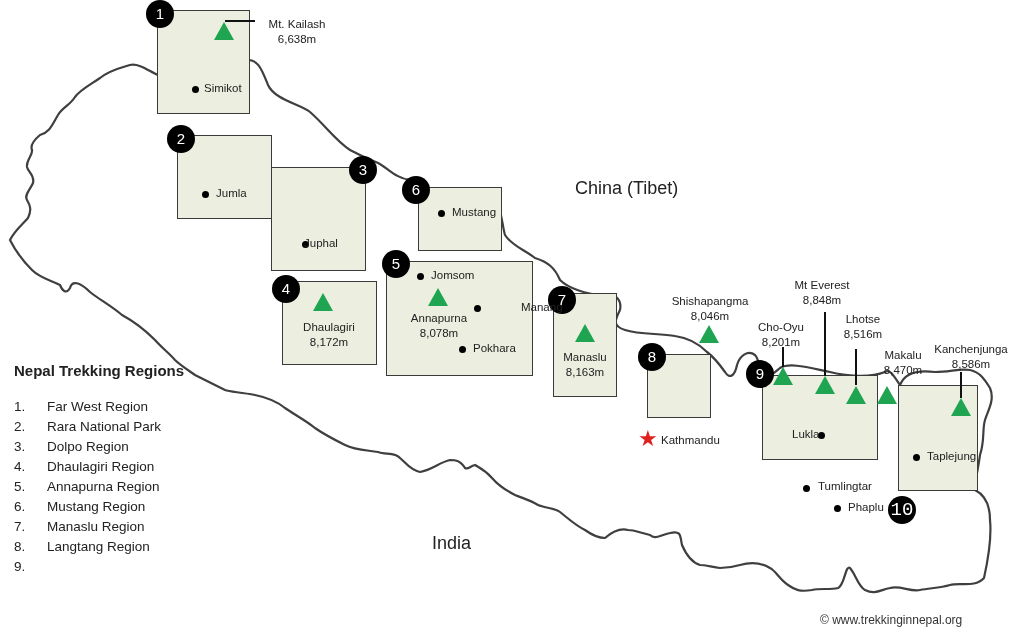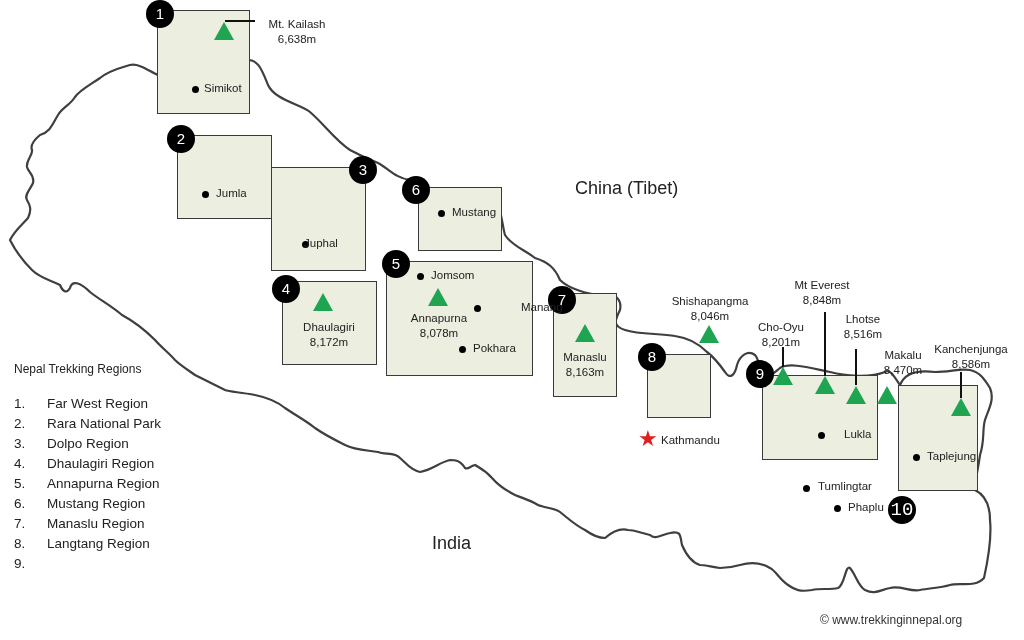--- a/index.html
+++ b/index.html
@@ -10,21 +10,21 @@
   .badge { position: absolute; width: 28px; height: 28px; border-radius: 50%; background: #000;
            color: #fff; font-size: 15px; line-height: 28px; text-align: center; z-index: 5; }
   .lbl { position: absolute; font-size: 11.5px; color: #222; white-space: nowrap; z-index: 6; }
   .lbl.center { text-align: center; transform: translateX(-50%); line-height: 15px; }
   .dot { position: absolute; width: 7px; height: 7px; border-radius: 50%; background: #000; z-index: 6; }
   .tri { position: absolute; width: 0; height: 0; border-left: 10px solid transparent; border-right: 10px solid transparent;
          border-bottom: 18px solid #1fa552; z-index: 6; }
   .leader { position: absolute; width: 2px; background: #111; z-index: 5; }
   .country { position: absolute; font-size: 18px; color: #222; }
   .legend { position: absolute; left: 14px; top: 362px; }
-  .legend-title { font-weight: normal; font-size: 12px; margin-bottom: 18px; }
+  .legend-title { font-weight: bold; font-size: 15px; margin-bottom: 18px; }
   .legend-item { font-size: 13.5px; height: 20px; line-height: 20px; display: flex; }
   .legend-num { width: 33px; }
   .copyright { position: absolute; left: 820px; top: 613px; font-size: 12px; color: #333; }
   .star { position: absolute; color: #e0201f; font-size: 22px; line-height: 22px; z-index: 6; }
 </style>
 </head>
 <body>
 
 <svg id="map" width="1024" height="640" viewBox="0 0 1024 640">
   <path fill="none" stroke="#3f3f3f" stroke-width="2.2" d="M 245 60 C 258 58 262 70 268 85 C 275 100 300 104 310 112 C 325 125 335 140 350 150
@@ -90,21 +90,21 @@
 <div class="lbl" style="left:304px;top:237px;">Juphal</div>
 <div class="dot" style="left:438px;top:210px;"></div>
 <div class="lbl" style="left:452px;top:206px;">Mustang</div>
 <div class="dot" style="left:417px;top:273px;"></div>
 <div class="lbl" style="left:431px;top:269px;">Jomsom</div>
 <div class="dot" style="left:474px;top:305px;"></div>
 <div class="lbl" style="left:502px;top:301px;margin-left:19px;">Manang</div>
 <div class="dot" style="left:459px;top:346px;"></div>
 <div class="lbl" style="left:473px;top:342px;">Pokhara</div>
 <div class="dot" style="left:818px;top:432px;"></div>
-<div class="lbl" style="left:844px;top:428px;">Lukla</div>
+<div class="lbl" style="left:792px;top:428px;">Lukla</div>
 <div class="dot" style="left:913px;top:454px;"></div>
 <div class="lbl" style="left:927px;top:450px;">Taplejung</div>
 <div class="dot" style="left:803px;top:485px;"></div>
 <div class="lbl" style="left:818px;top:480px;">Tumlingtar</div>
 <div class="dot" style="left:834px;top:505px;"></div>
 <div class="lbl" style="left:848px;top:501px;text-align:center;">Phaplu</div>
 
 <div class="star" style="left:638px;top:428px;">★</div>
 <div class="lbl" style="left:661px;top:434px;">Kathmandu</div>
 

